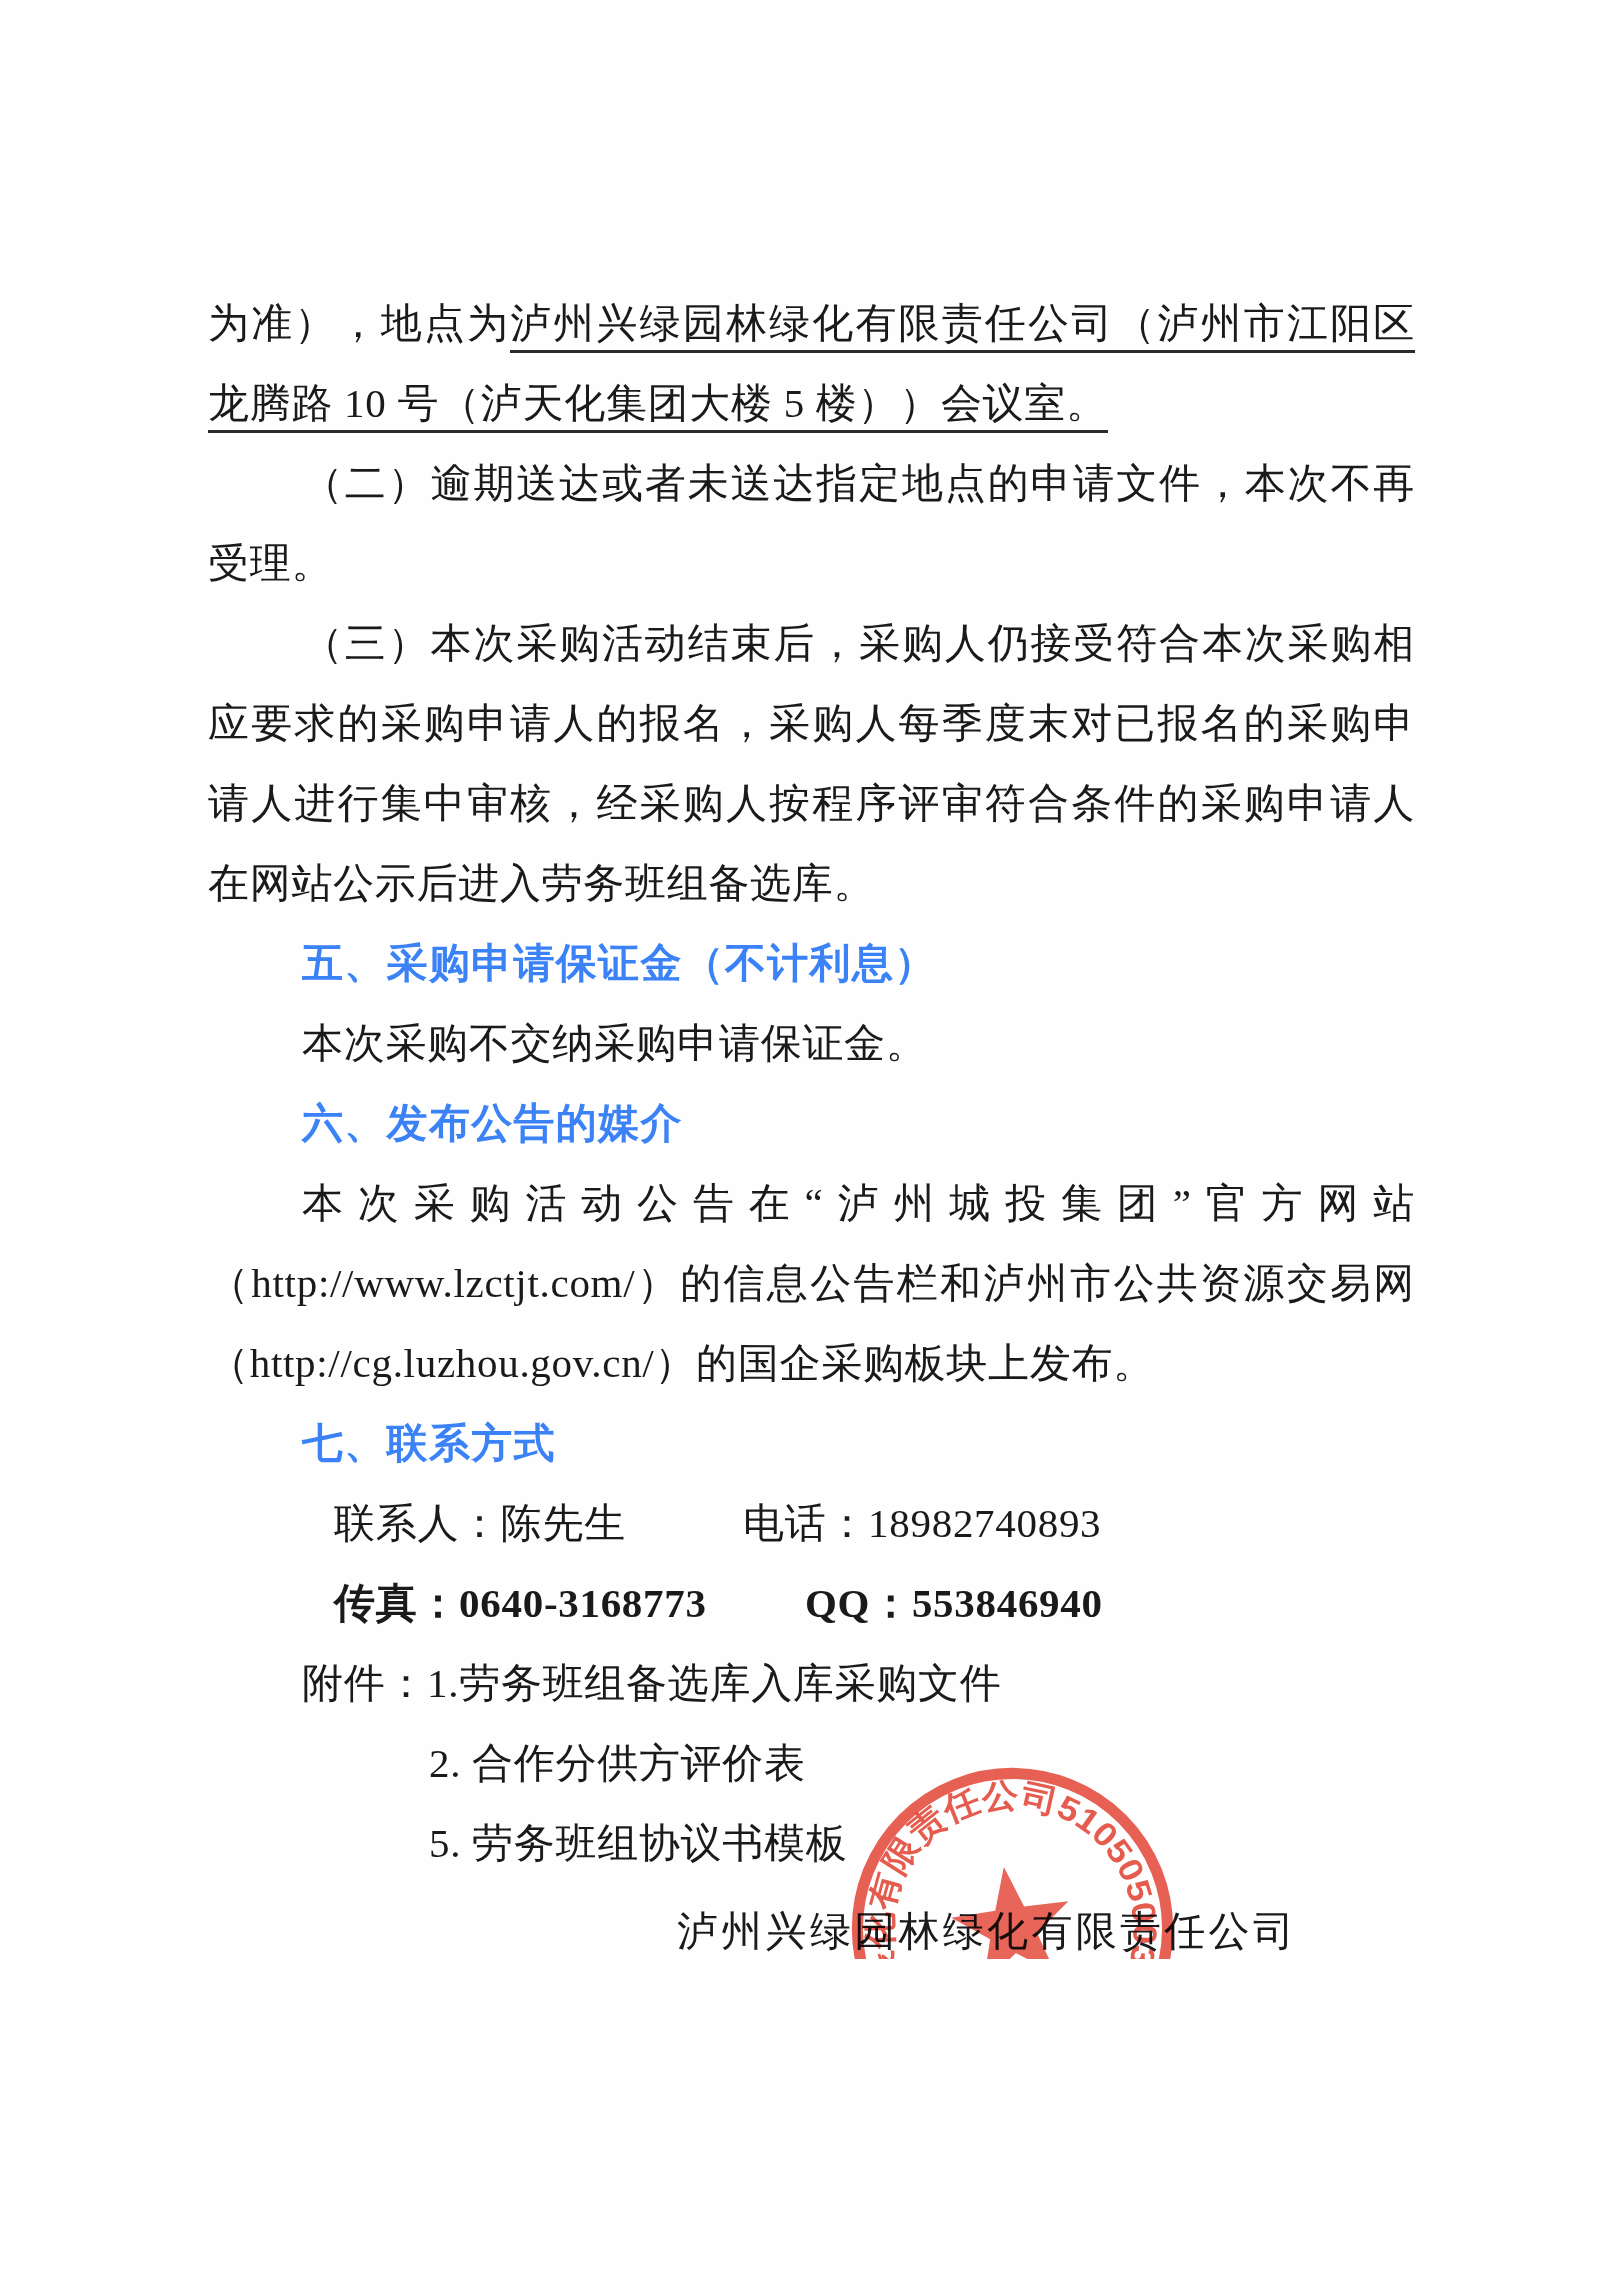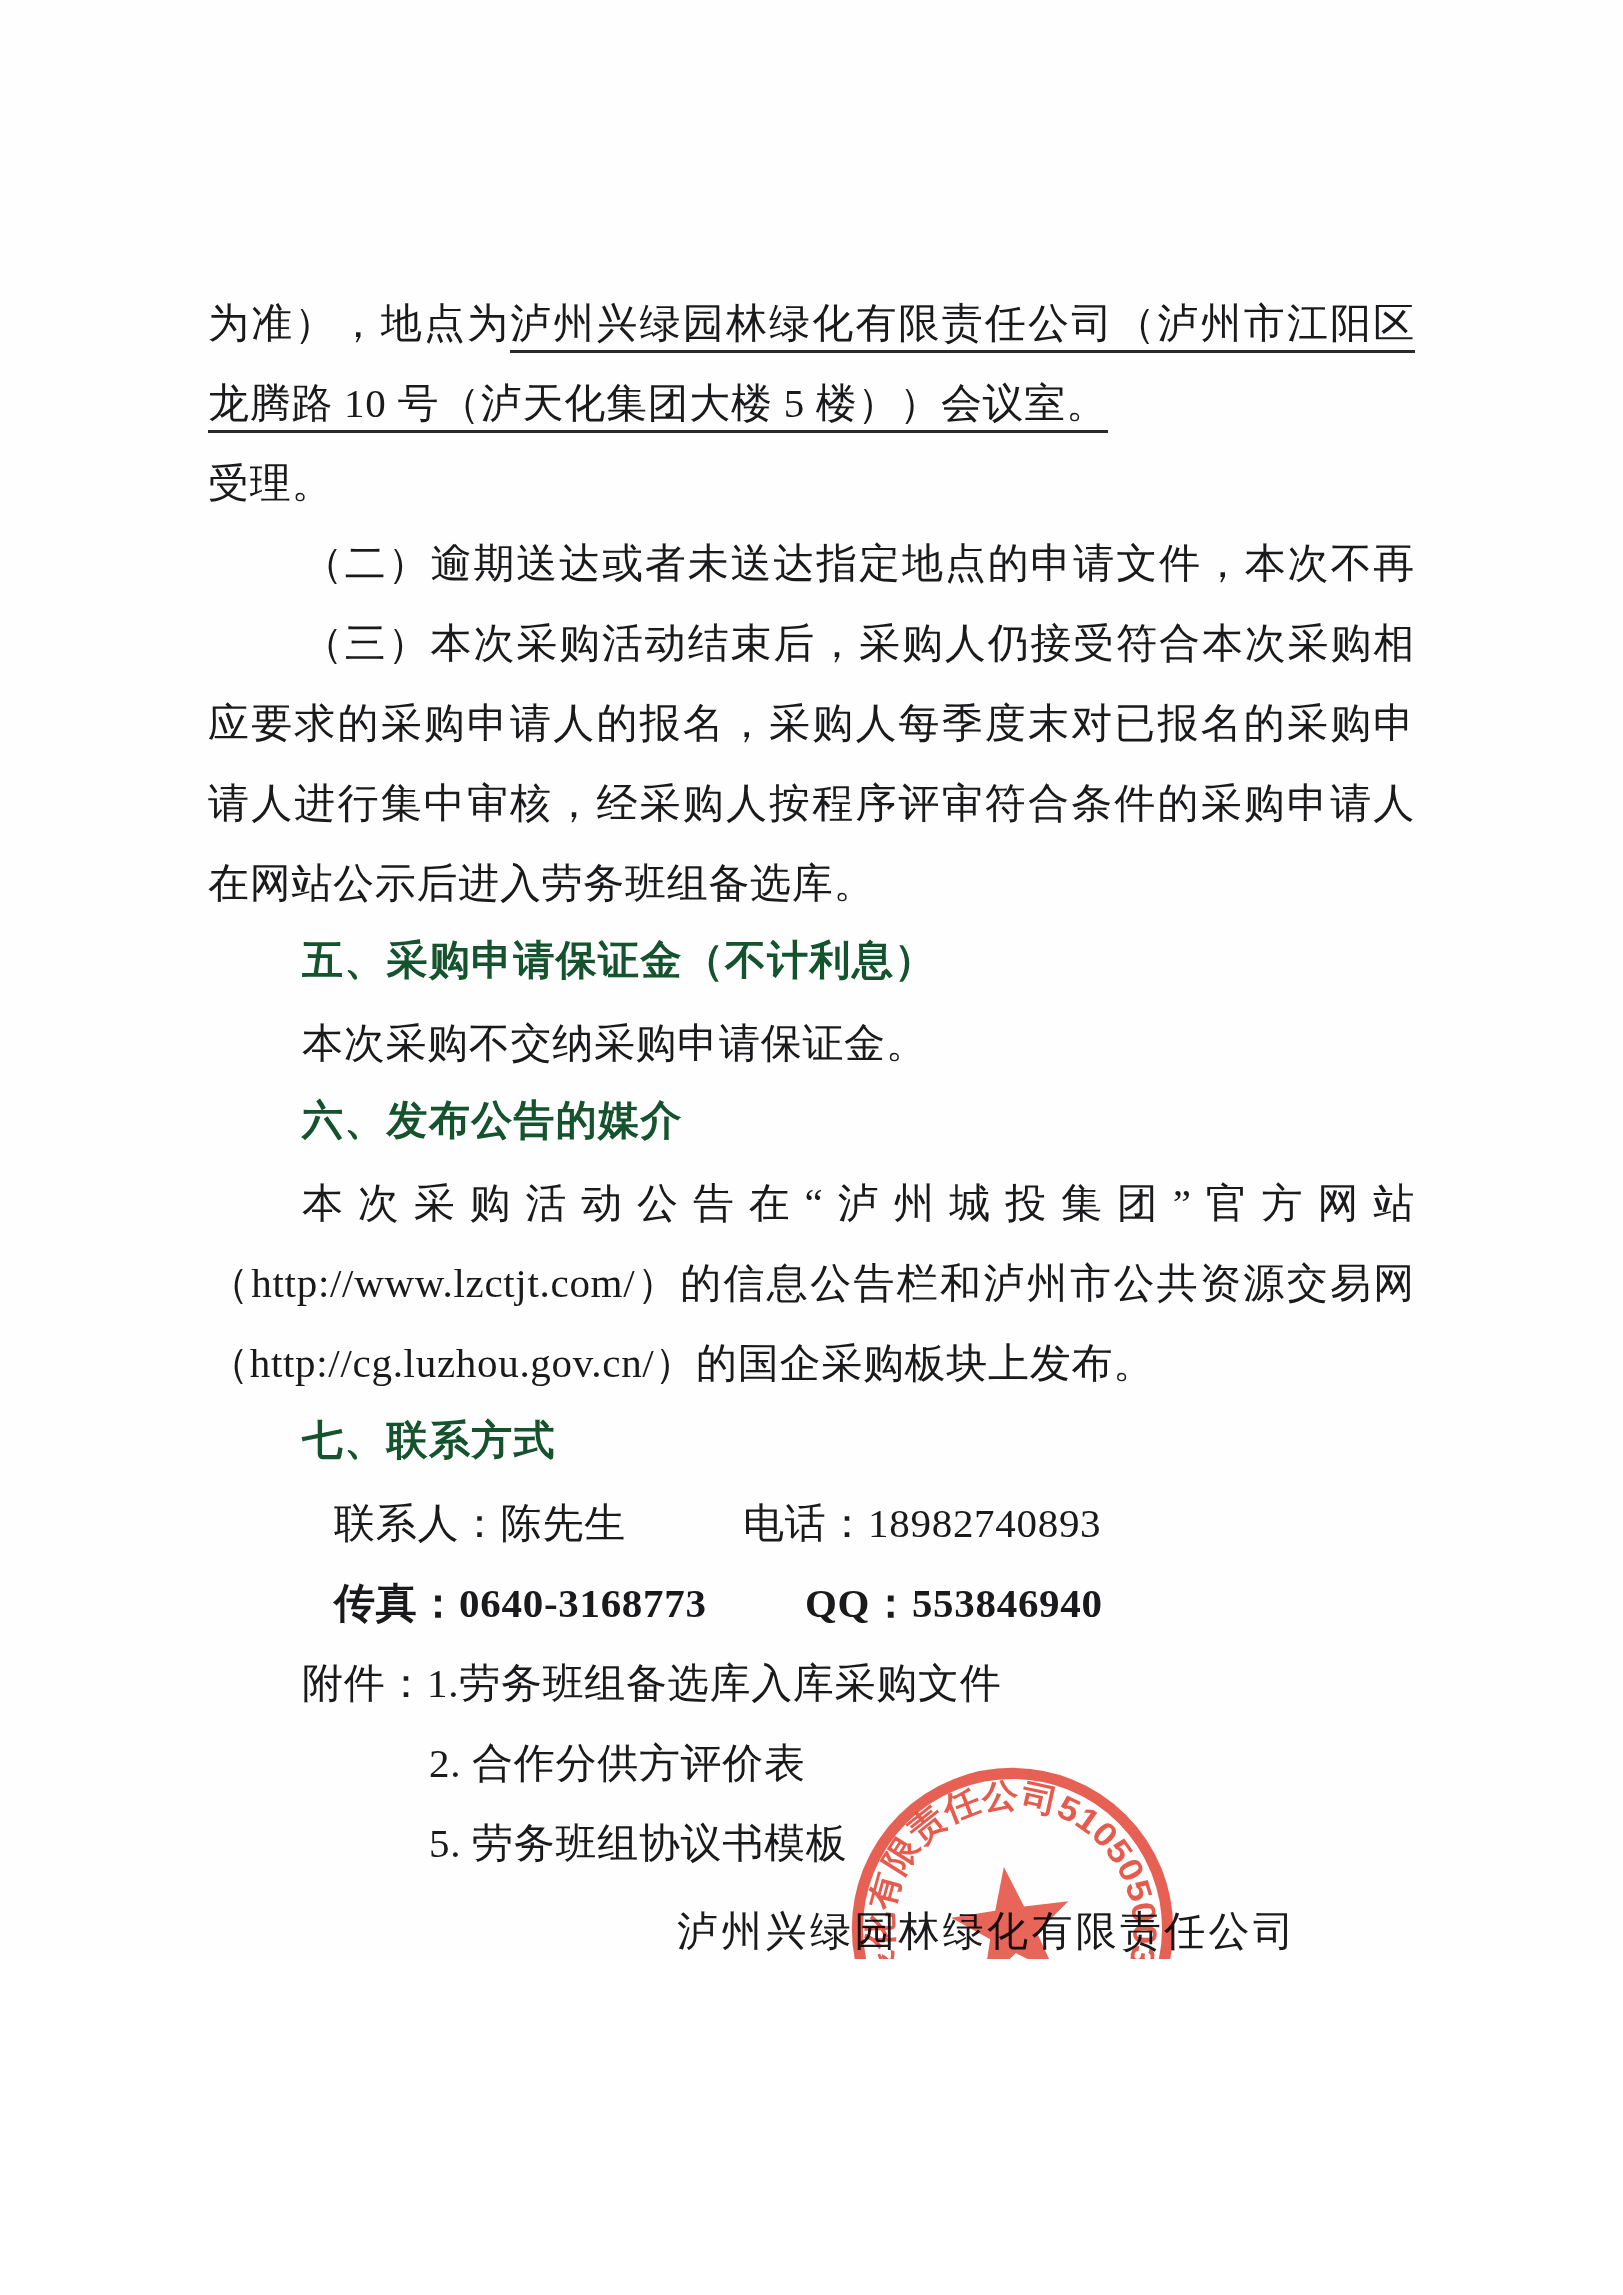--- a/index.html
+++ b/index.html
@@ -28,24 +28,24 @@
     text-align:justify;
     text-align-last:justify;
     text-justify:inter-character;
   }
   .ind{ text-indent:94px; }
   .u{
     border-bottom:3.3px solid #2a2a2c;
     padding-bottom:3.9px;
   }
   .h{
-    font-family:Liberation Mono, monospace;
+    font-family:Liberation Serif, serif;
     font-weight:700;
     letter-spacing:1.3px;
-    color:#14532d;
+    color:#3b82f6;
   }
   .row{ position:relative; }
   .row .c1{ position:absolute; left:94px; top:0;margin-left:32px; }
   .row .c2{ position:absolute; top:0; }
   .row{ height:80px; }
   .pos-phone{ left:535px; }
   .pos-qq{ left:597px; }
   .semibold{ font-weight:600; }
   .item{ padding-left:221px; }
   .signer{
@@ -84,22 +84,22 @@
 </style>
 </head>
 <body>
 
 <div class="page">
   <div class="content">
 
     <div class="line j"><span>为准），地点为</span><span class="u">泸州兴绿园林绿化有限责任公司（泸州市江阳区</span></div>
     <div class="line"><span class="u">龙腾路 10 号（泸天化集团大楼 5 楼））会议室。</span></div>
 
+    <div class="line j ind">（二）逾期送达或者未送达指定地点的申请文件，本次不再</div>
     <div class="line">受理。</div>
-    <div class="line j ind">（二）逾期送达或者未送达指定地点的申请文件，本次不再</div>
 
     <div class="line j ind">（三）本次采购活动结束后，采购人仍接受符合本次采购相</div>
     <div class="line j">应要求的采购申请人的报名，采购人每季度末对已报名的采购申</div>
     <div class="line j">请人进行集中审核，经采购人按程序评审符合条件的采购申请人</div>
     <div class="line">在网站公示后进入劳务班组备选库。</div>
 
     <div class="line h ind">五、采购申请保证金（不计利息）</div>
     <div class="line ind">本次采购不交纳采购申请保证金。</div>
 
     <div class="line h ind">六、发布公告的媒介</div>

